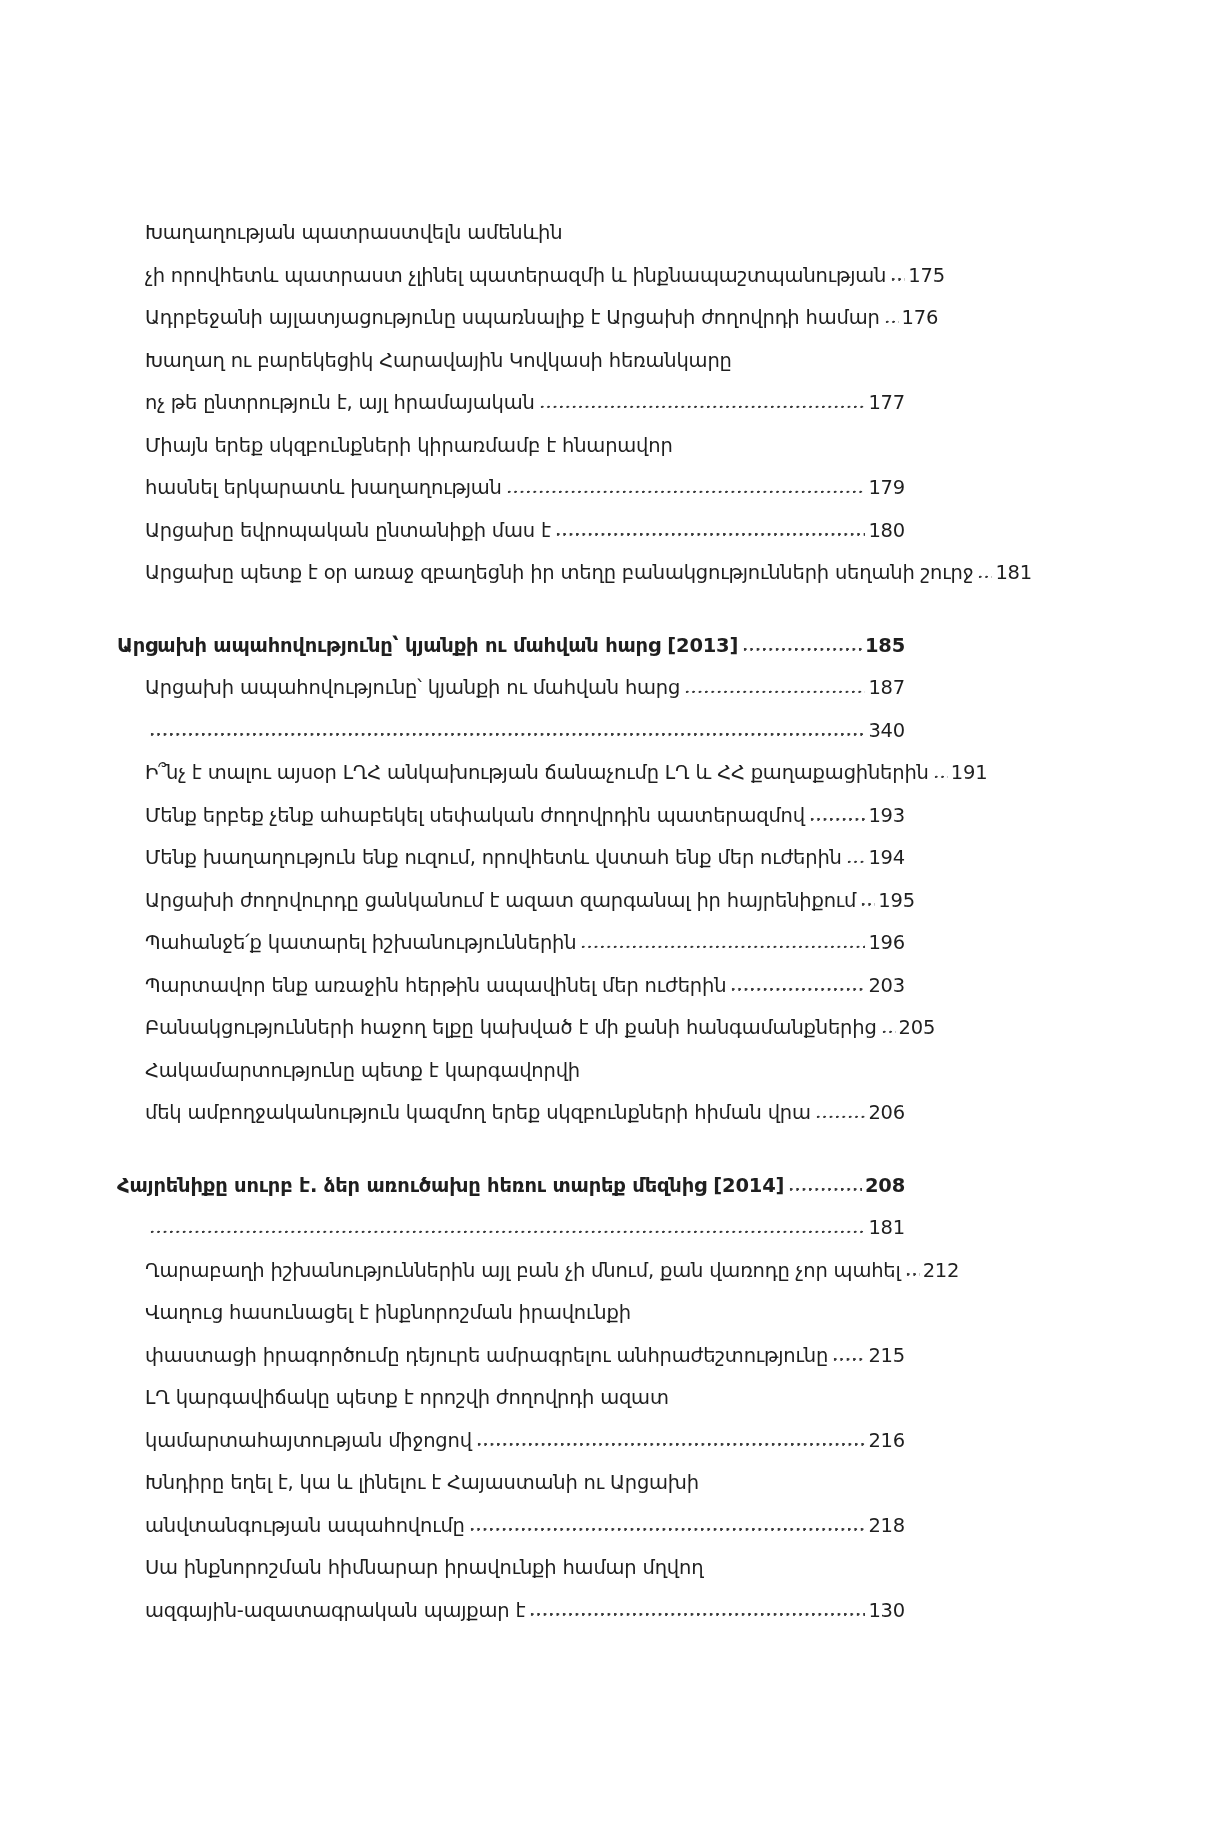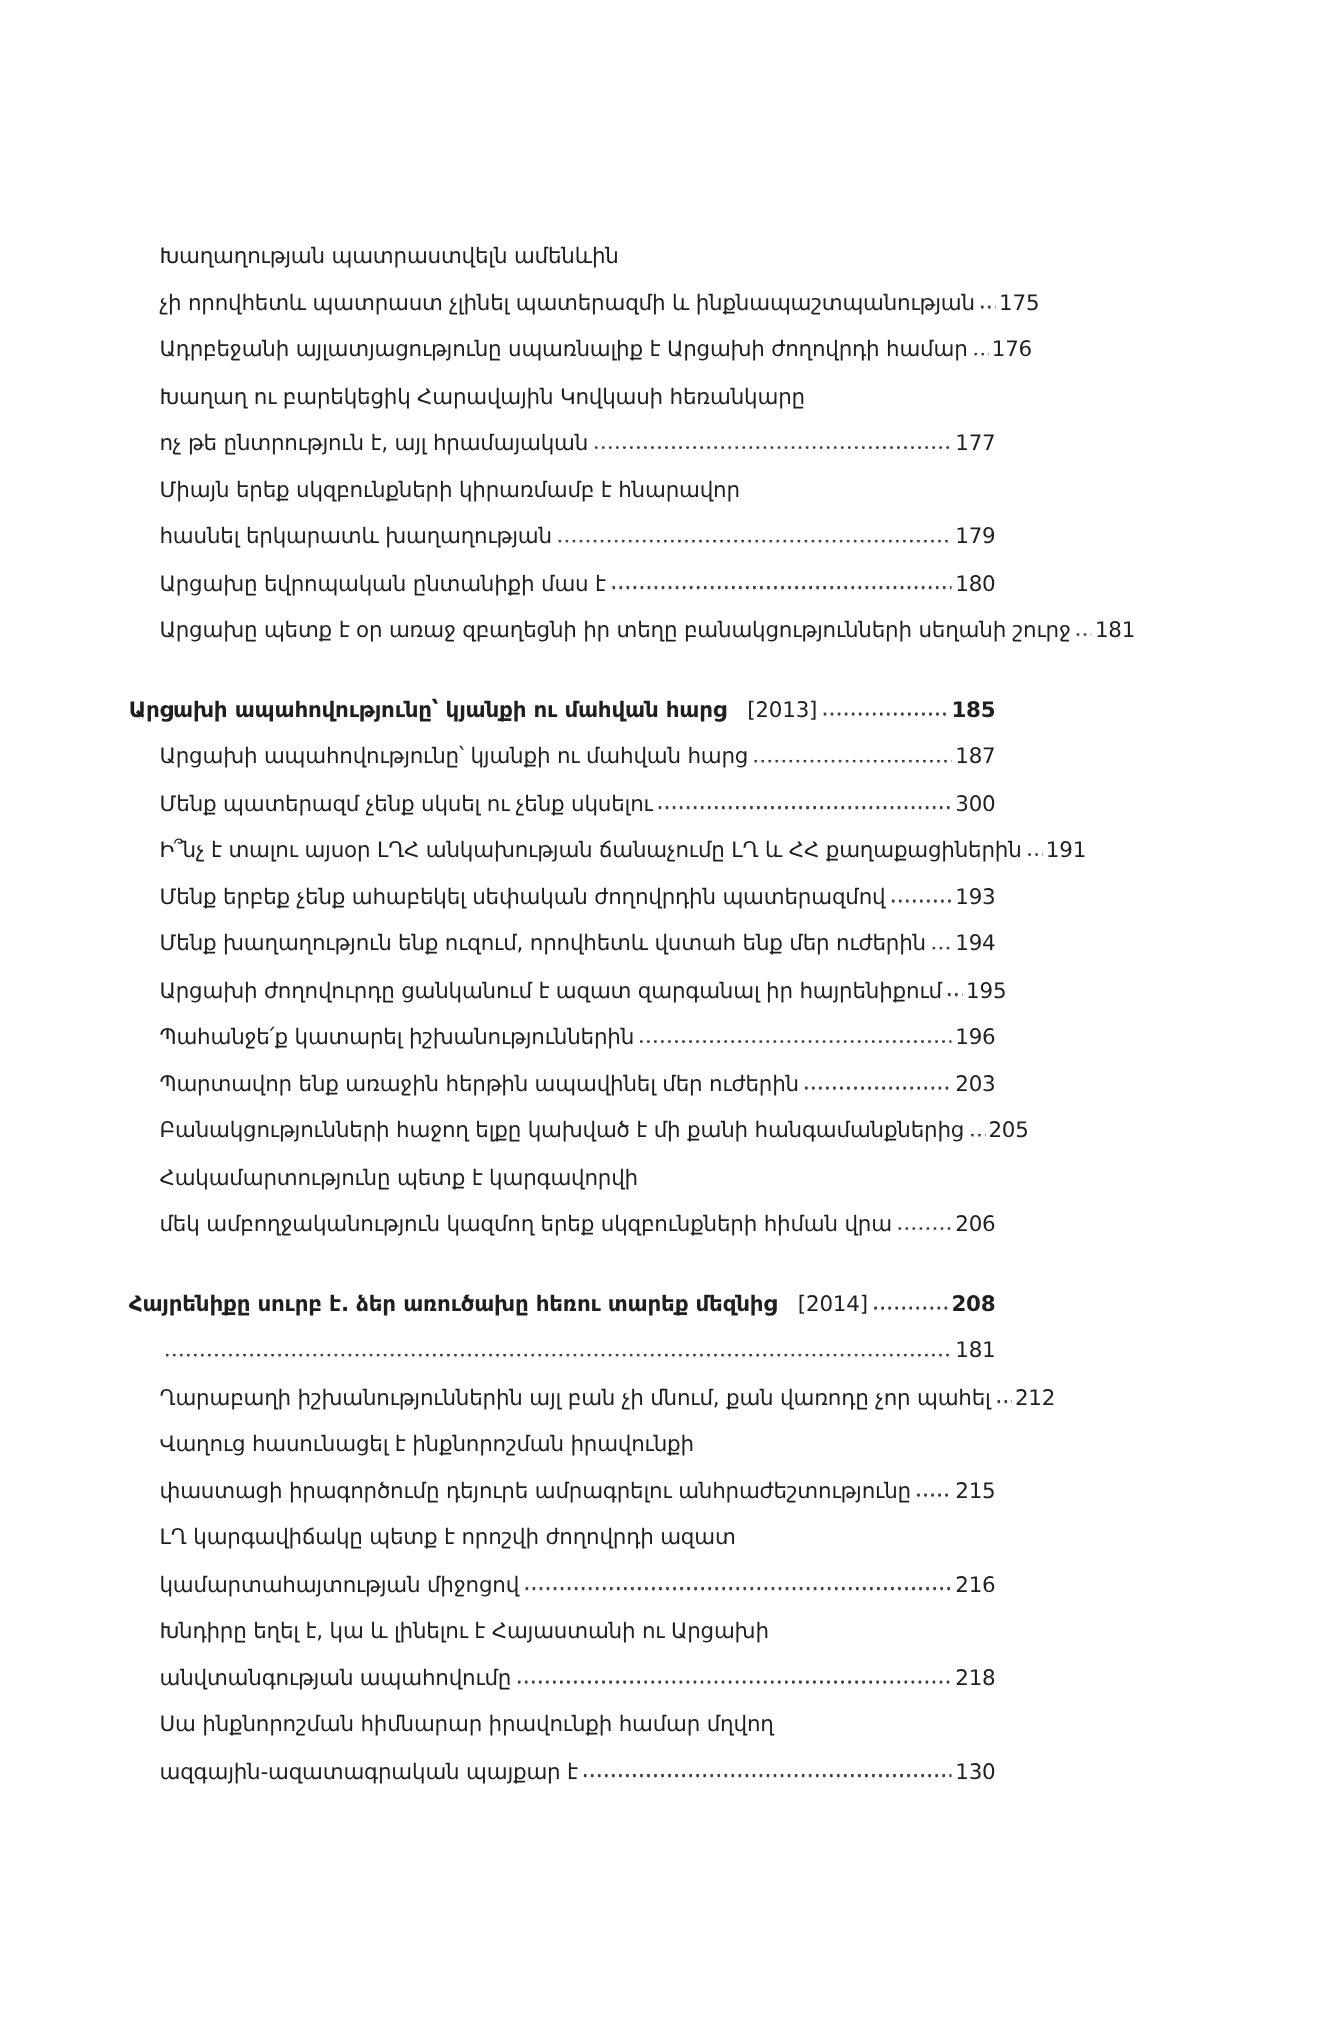--- a/index.html
+++ b/index.html
@@ -27,22 +27,22 @@
     letter-spacing: -0.2px;
     white-space: nowrap;
   }
   .toc-chapter {
     margin-top: 30px;
     margin-left: -28px;
     width: calc(100% + 28px);
     font-weight: bold;
   }
   .toc-chapter .year {
-    font-weight: normal;
-    margin-left: 19px;
+    font-weight: bold;
+    margin-left: 7px;
   }
   .leader {
     flex: 1 1 auto;
     min-width: 14px;
     height: 5px;
     margin: 0 3px 0 5px;
     align-self: baseline;
     background-image: radial-gradient(circle at 2px 2px, #3a3a3a 1.25px, rgba(0,0,0,0) 1.55px);
     background-size: 6.4px 4.5px;
     background-repeat: repeat-x;
@@ -101,23 +101,22 @@
       <span class="year">[2013]</span>
       <span class="leader"></span>
       <span class="pagenum">185</span>
     </div>
     <div class="toc-line">
       <span>Արցախի ապահովությունը՝ կյանքի ու մահվան հարց</span>
       <span class="leader"></span>
       <span class="pagenum">187</span>
     </div>
     <div class="toc-line">
-      <span>Մենք պատերազմ չենք սկսել ու չենք սկսելու</span>
-      <span class="leader"></span>
-      <span class="pagenum">300</span>
+      <span class="leader"></span>
+      <span class="pagenum">340</span>
     </div>
     <div class="toc-line">
       <span>Ի՞նչ է տալու այսօր ԼՂՀ անկախության ճանաչումը ԼՂ և ՀՀ քաղաքացիներին</span>
       <span class="leader"></span>
       <span class="pagenum">191</span>
     </div>
     <div class="toc-line">
       <span>Մենք երբեք չենք ահաբեկել սեփական ժողովրդին պատերազմով</span>
       <span class="leader"></span>
       <span class="pagenum">193</span>

